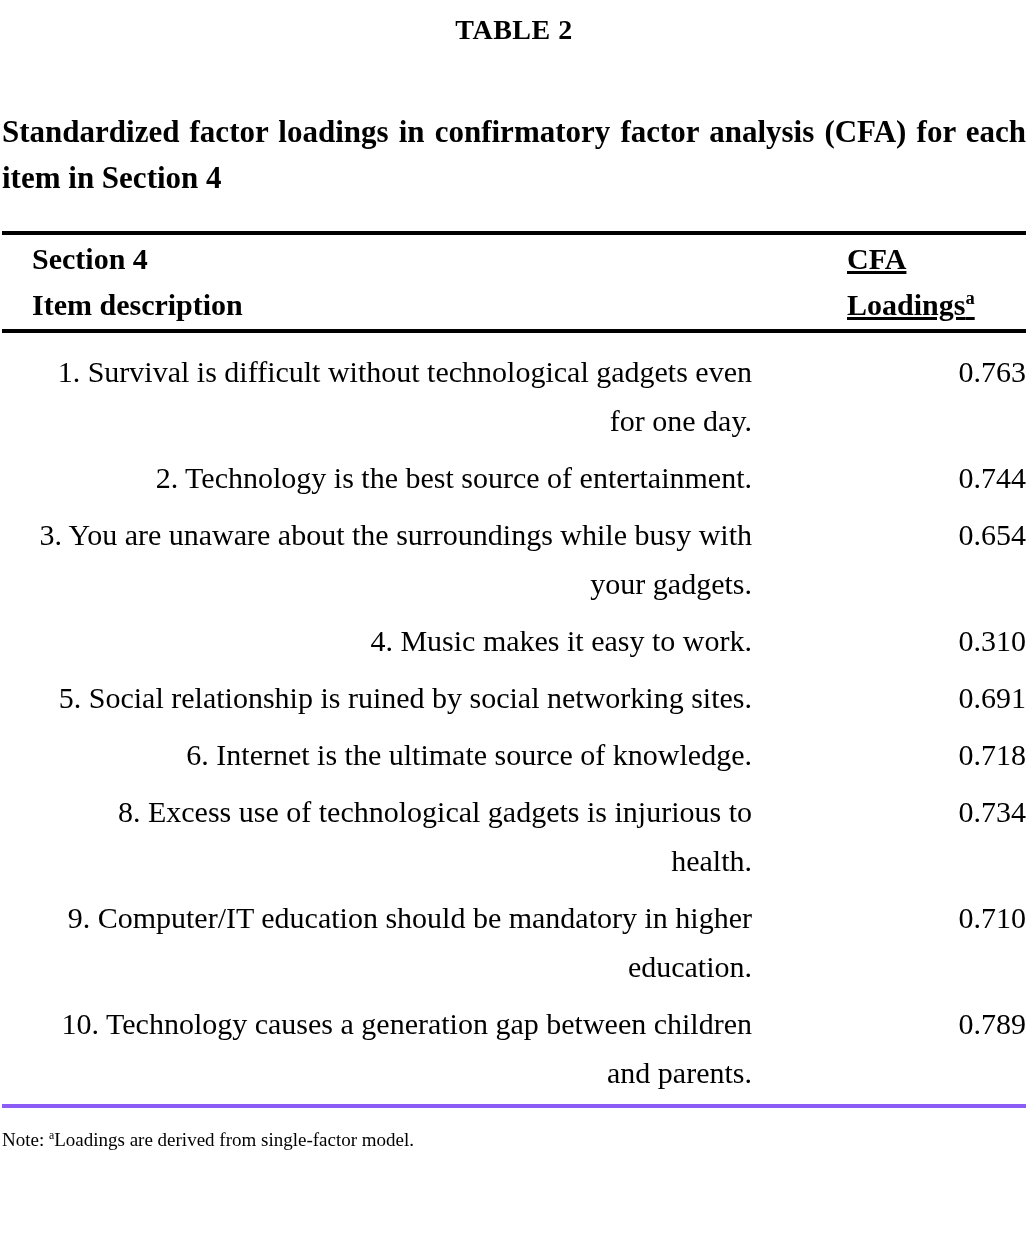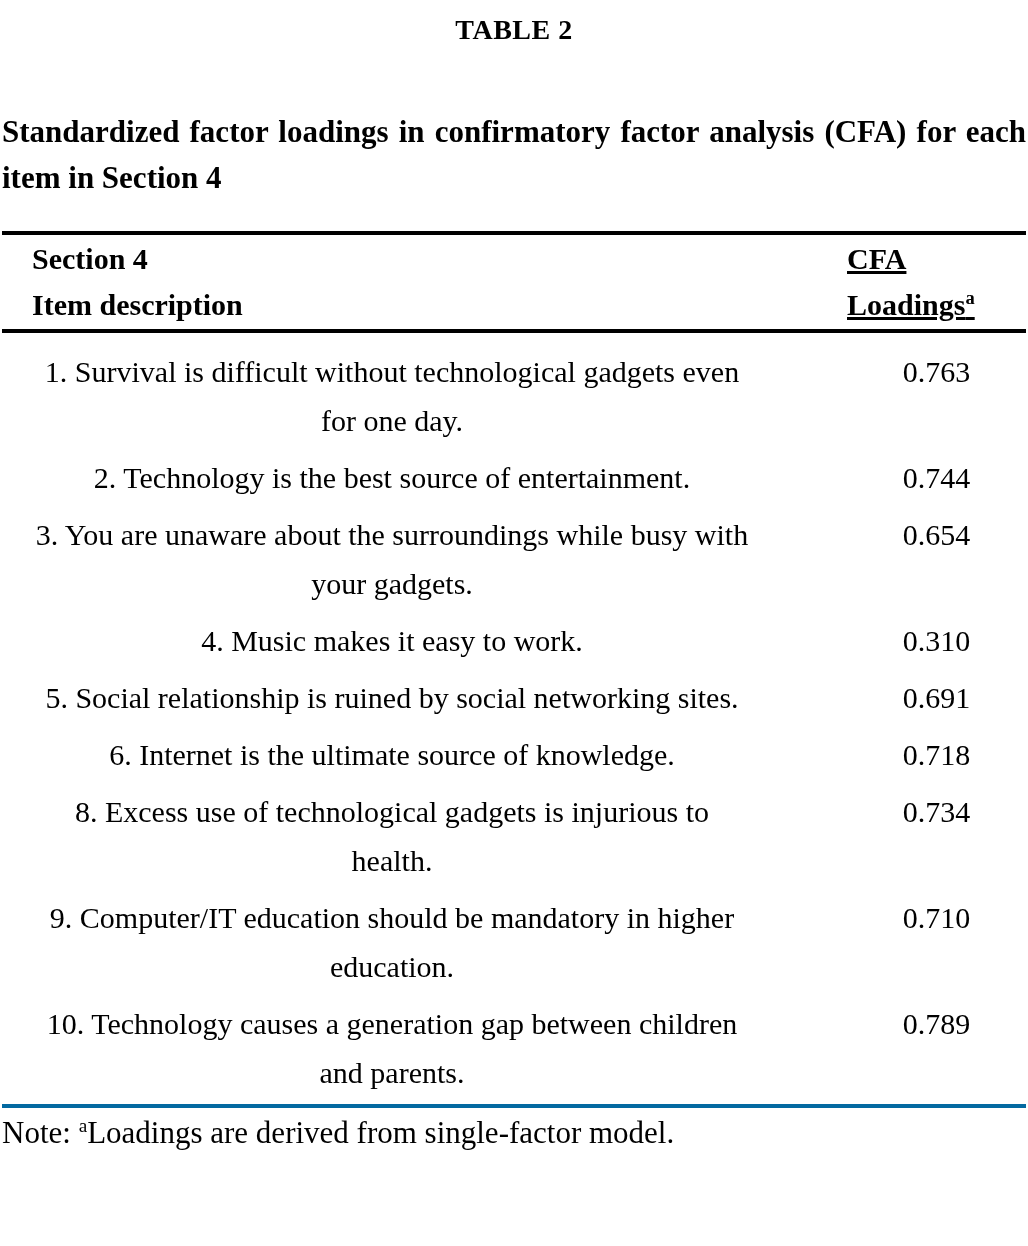--- a/index.html
+++ b/index.html
@@ -26,55 +26,55 @@
     font-size: 31px;
     line-height: 46px;
     text-align: justify;
     margin: 8px 0 30px 0;
   }
   table.factor-table {
     width: 100%;
     table-layout: fixed;
     border-collapse: collapse;
     border-top: 4px solid #000000;
-    border-bottom: 4px solid #0369a1;
+    border-bottom: 4px solid #8b5cf6;
   }
   col.item-col  { width: 782px; }
   col.load-col  { width: 242px; }
   thead tr { border-bottom: 4px solid #000000; }
   th {
     font-size: 30px;
     font-weight: bold;
     text-align: left;
     line-height: 46px;
     vertical-align: top;
     padding: 1px 0 1px 0;
   }
   th.item-head { padding-left: 30px; padding-right: 32px; }
   th.load-head { padding-left: 63px; text-decoration: underline; }
   tbody td {
     font-size: 30px;
     line-height: 49px;
     vertical-align: top;
-    text-align: center;
+    text-align: right;
     padding: 4px 0 4px 0;
   }
   tbody td.item-cell { padding-left: 30px; padding-right: 32px; }
   tbody td.load-cell { padding-left: 63px; }
   tbody tr:first-child td { padding-top: 14px; }
   tbody tr:last-child td  { padding-bottom: 7px; }
   sup {
     font-size: 0.62em;
     line-height: 0;
     vertical-align: super;
   }
   .footnote {
-    font-size: 31px;
+    font-size: 19px;
     line-height: 40px;
-    margin-top: 5px;
+    margin-top: 12px;
   }
 </style>
 </head>
 <body>
 
 <div class="paper-title">TABLE 2</div>
 
 <div class="table-caption">Standardized factor loadings in confirmatory factor analysis (CFA) for each item in Section 4</div>
 
 <table class="factor-table">

